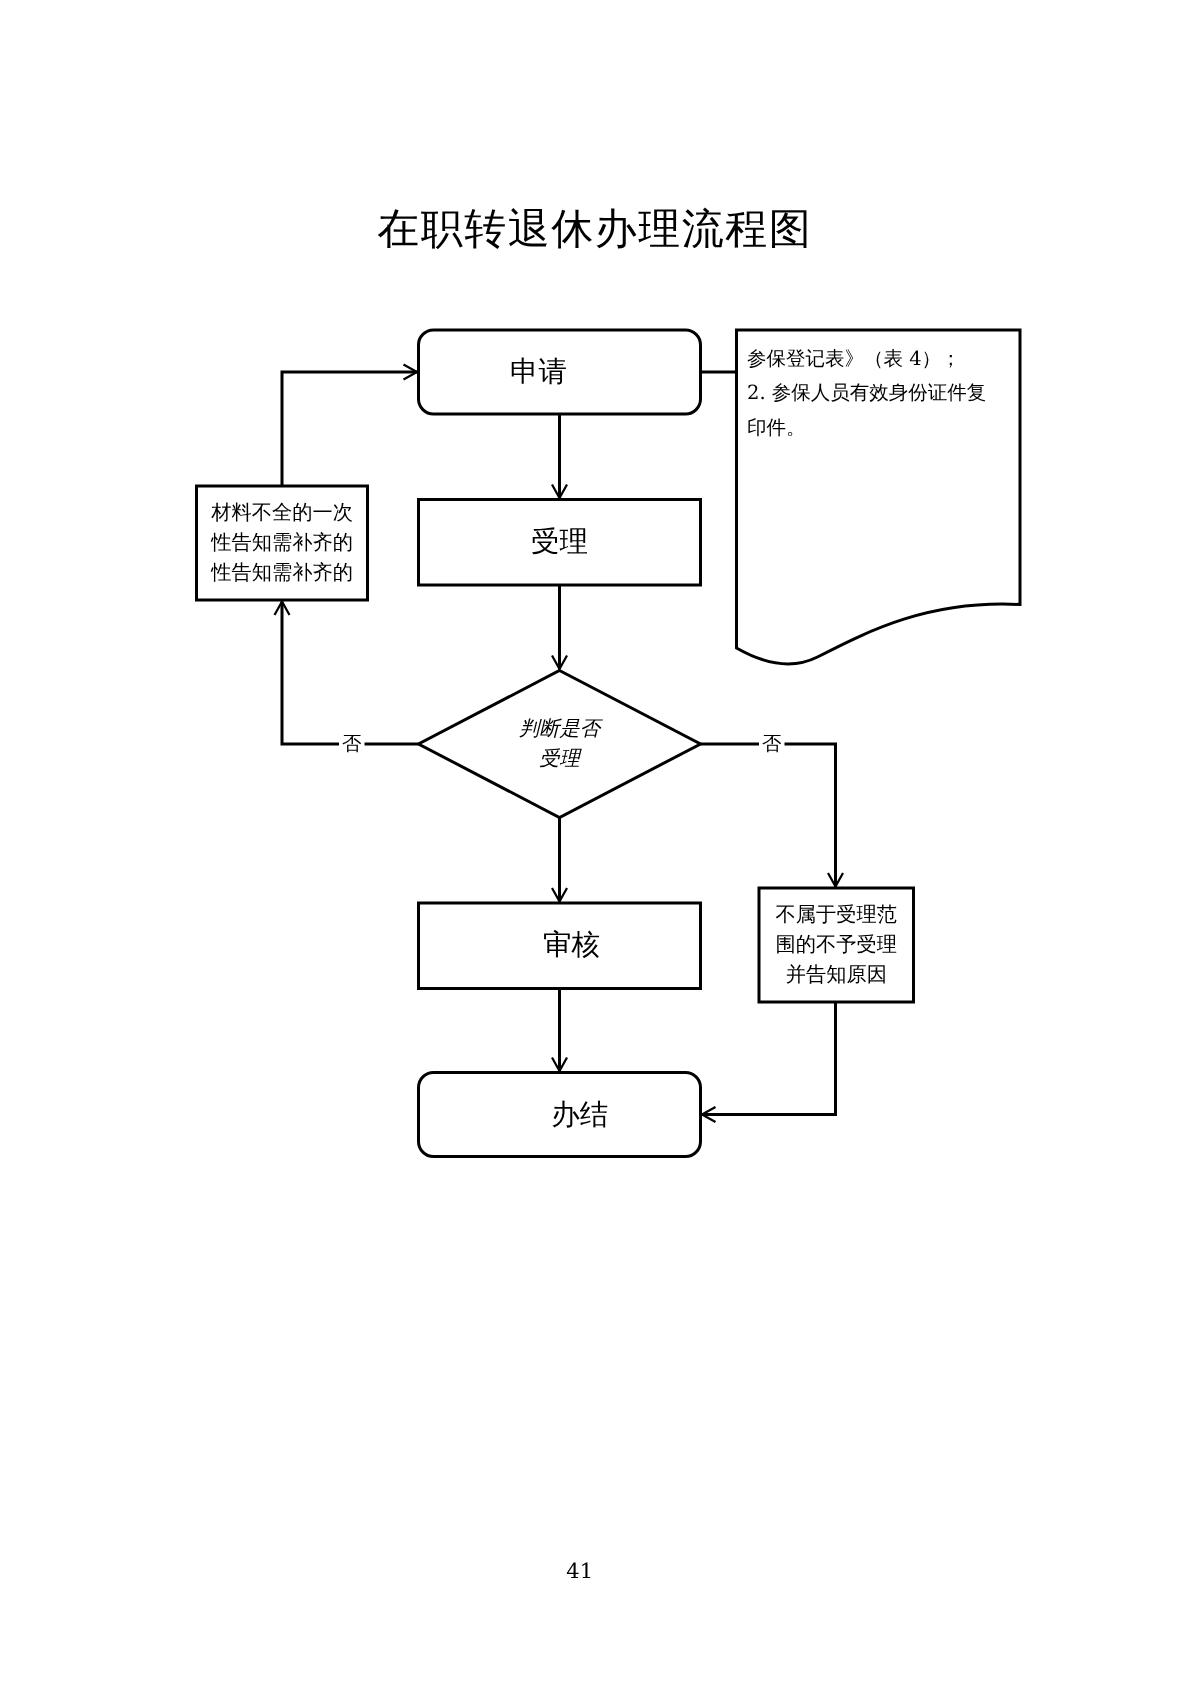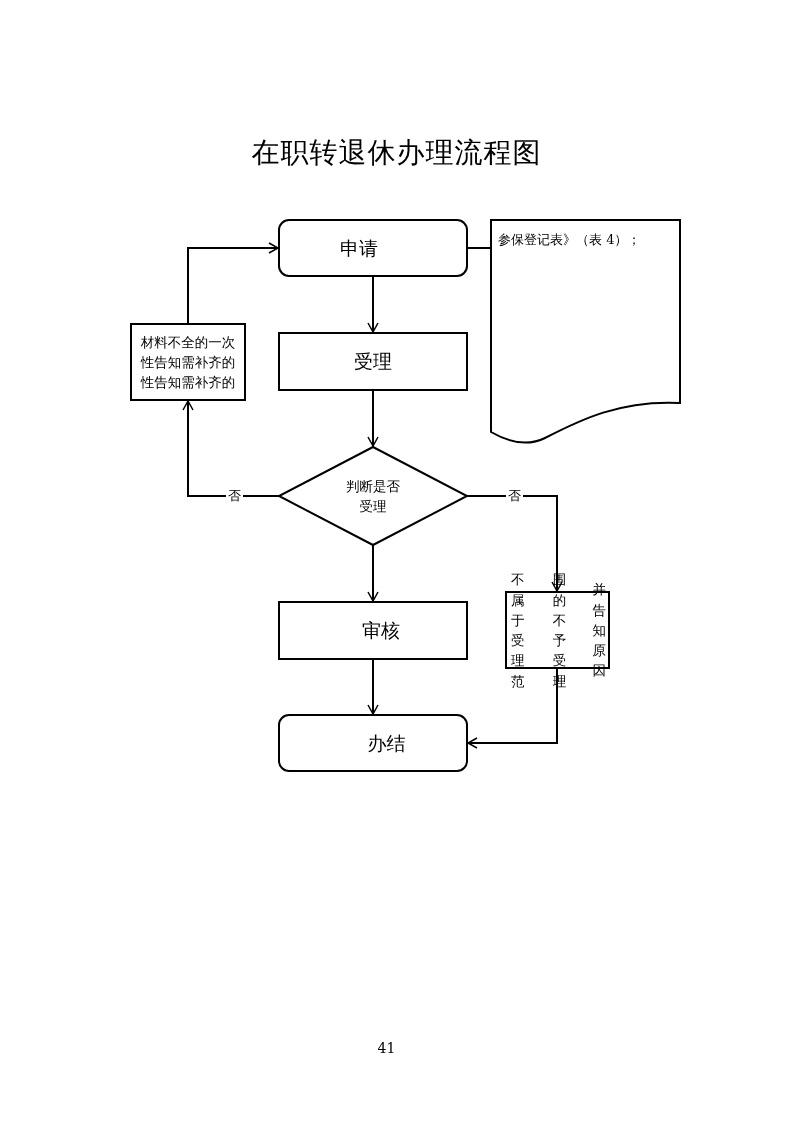--- a/index.html
+++ b/index.html
@@ -47,39 +47,41 @@
     <line x1="373" y1="659" x2="373" y2="714" marker-end="url(#arr)"></line>
     <polyline points="279,496 188,496 188,401" marker-end="url(#arr)"></polyline>
     <polyline points="188,324 188,248 278,248" marker-end="url(#arr)"></polyline>
     <polyline points="467,496 557,496 557,591" marker-end="url(#arr)"></polyline>
     <polyline points="557,668 557,743 468,743" marker-end="url(#arr)"></polyline>
   </g>
 </svg>
 
 <div class="node-label big" style="left:279px;top:220px;width:160px;height:56px;">申请</div>
 <div class="node-label big" style="left:279px;top:333px;width:188px;height:57px;">受理</div>
-<div class="node-label small" style="left:300px;top:470px;width:146px;height:52px;flex-direction:column;">
+<div class="node-label small" style="left:300px;top:470px;width:146px;height:52px;flex-direction:column;font-style:italic;">
   <div>判断是否</div>
   <div>受理</div>
 </div>
 <div class="node-label big" style="left:279px;top:602px;width:204px;height:57px;">审核</div>
 <div class="node-label big" style="left:279px;top:715px;width:215px;height:56px;">办结</div>
 
 <div class="node-label small" style="left:131px;top:324px;width:114px;height:76px;flex-direction:column;text-align:center;">
   <div>材料不全的一次</div>
   <div>性告知需补齐的</div>
   <div>性告知需补齐的</div>
 </div>
 
-<div class="node-label small" style="left:506px;top:592px;width:103px;height:76px;flex-direction:row;gap:18px;">
+<div class="node-label small" style="left:506px;top:592px;width:103px;height:76px;flex-direction:column;">
   <div>不属于受理范</div>
   <div>围的不予受理</div>
   <div>并告知原因</div>
 </div>
 
 <div class="note">
   <div>参保登记表》（表 4）；</div>
+  <div>2. 参保人员有效身份证件复</div>
+  <div>印件。</div>
 </div>
 
 <div class="lbl" style="left:226px;top:487px;">否</div>
 <div class="lbl" style="left:506px;top:487px;">否</div>
 
 <div class="page-num">41</div>
 
 </body></html>

